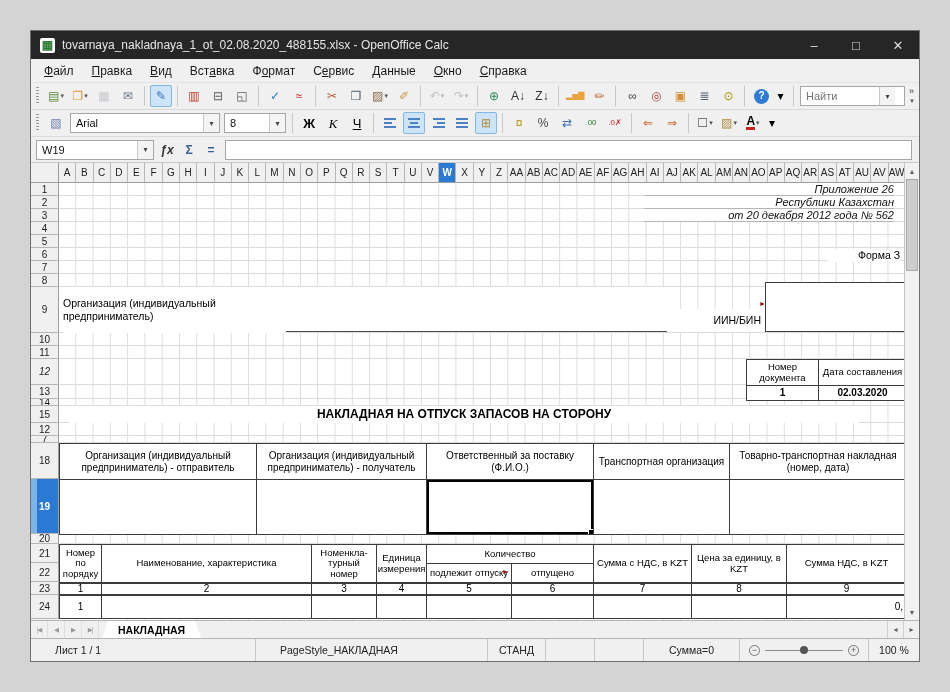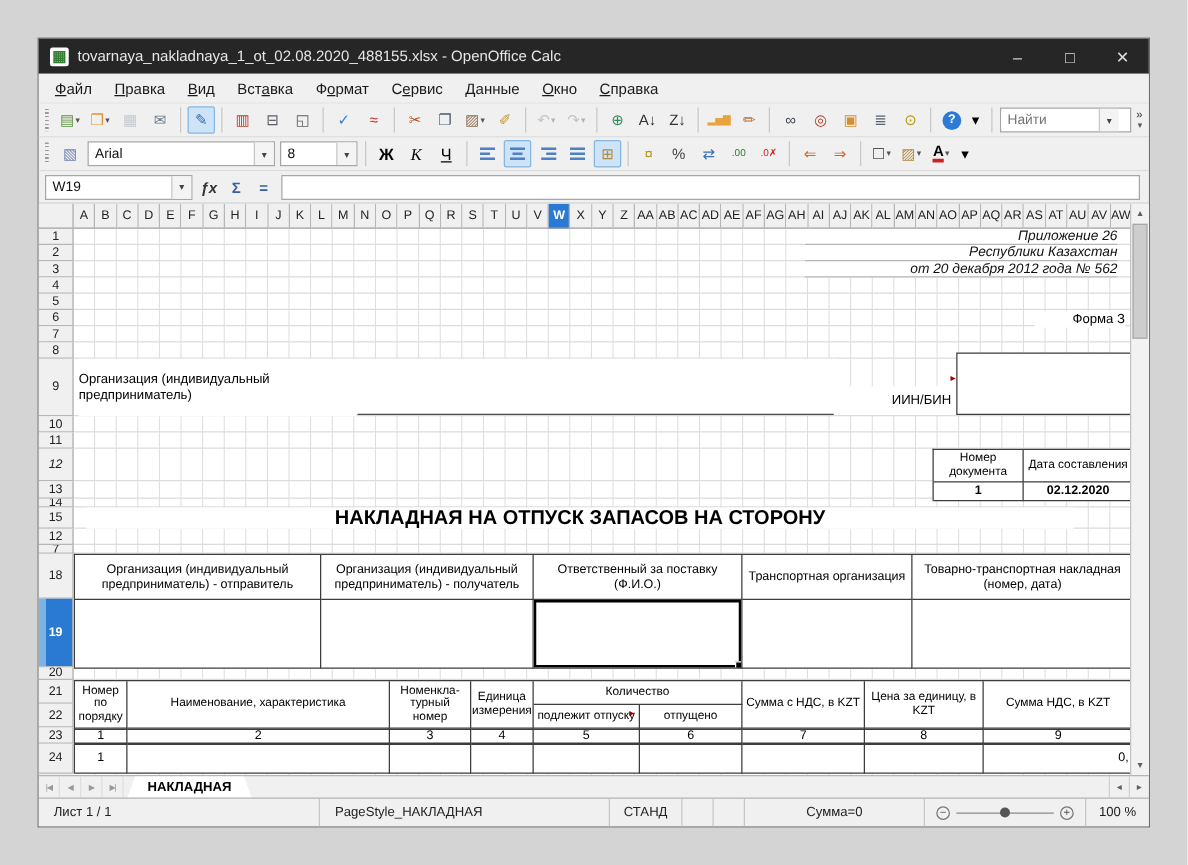--- a/index.html
+++ b/index.html
@@ -65,21 +65,21 @@
   .appendix div{height:13px;line-height:12px;border-bottom:1px solid #b5b5b5;white-space:nowrap}
   .formlabel{right:4px;top:66px;width:72px;height:13px;font-size:10.5px;text-align:right;line-height:13px;white-space:nowrap;overflow:hidden}
   .orglabel{left:4px;top:104px;width:222px;height:46px;font-size:10.5px;display:flex;align-items:center;line-height:1.25}
   .orgline{left:227px;top:104px;width:383px;height:45px;border-bottom:1px solid #4a4a4a}
   .iinlabel{left:608px;top:126px;width:94px;height:23px;font-size:10.5px;text-align:right;line-height:23px;white-space:nowrap;overflow:hidden}
   .redmark{position:absolute;color:#a00000;font-size:7px}
   .iinbox{left:706px;top:99px;width:140px;height:50px;border:1.5px solid #3c3c3c}
   .doctab{left:687px;top:176px;display:grid;grid-template-columns:72px 88px;grid-template-rows:26px 15px;border-top:1px solid #3c3c3c;border-left:1px solid #3c3c3c;font-size:9.5px}
   .doctab>div{border-right:1px solid #3c3c3c;border-bottom:1px solid #3c3c3c;display:flex;align-items:center;justify-content:center;text-align:center;line-height:1.15;overflow:hidden}
   .doctab .val{font-weight:bold;font-size:10px}
-  .sheet-title{left:10px;top:223px;width:790px;height:17px;text-align:center;font-weight:bold;font-size:16px;line-height:17px;white-space:nowrap}
+  .sheet-title{left:10px;top:223px;width:790px;height:17px;text-align:center;font-weight:bold;font-size:12px;line-height:17px;white-space:nowrap}
   .parties{left:0;top:260px;display:grid;grid-template-columns:197px 170px 167px 136px 177px;grid-template-rows:36px 55px;border-top:1px solid #3c3c3c;border-left:1px solid #3c3c3c;font-size:10px}
   .parties>div{border-right:1px solid #3c3c3c;border-bottom:1px solid #3c3c3c;display:flex;align-items:center;justify-content:center;text-align:center;line-height:1.2;padding:1px 3px;overflow:hidden}
   .sel-cell{position:relative;box-shadow:inset 0 0 0 2px #000}
   .sel-cell::after{content:"";position:absolute;right:-2px;bottom:-2px;width:5px;height:5px;background:#000;border:1px solid #fff}
   .items{left:0;top:361px;display:grid;grid-template-columns:42px 210px 65px 50px 85px 82px 98px 95px 120px;grid-template-rows:19px 19px 13px 23px;border-top:1px solid #3c3c3c;border-left:1px solid #3c3c3c;font-size:9.5px}
   .items>div{border-right:1px solid #3c3c3c;border-bottom:1px solid #3c3c3c;display:flex;align-items:center;justify-content:center;text-align:center;line-height:1.12;overflow:hidden;padding:0 1px;position:relative}
   .rs2{grid-row:span 2}
   .qty-span{grid-column:5/7}
   .digit{border-top:1px solid #3c3c3c;border-bottom-width:2px !important;font-size:10px}
   .num-right{justify-content:flex-end !important;padding-right:3px !important;font-size:10px}
@@ -89,21 +89,21 @@
   .vs-thumb{height:92px;background:#cdcdcd;border:1px solid #a9a9a9;margin:0 1px;flex:none}
   .vs-track{flex:1}
   
   .tabbar{height:18px;background:#f0f0f0;border-top:1px solid #b4b4b4;display:flex;align-items:stretch;flex:none}
   .tab-nav{width:17px;display:flex;align-items:center;justify-content:center;font-size:6.5px;letter-spacing:-1px;color:#9a9a9a;border-right:1px solid #dedede}
   .tab{padding:0 16px;background:#fff;font-weight:bold;font-size:10.5px;display:flex;align-items:center;margin-left:3px;clip-path:polygon(6px 0,calc(100% - 6px) 0,100% 100%,0 100%)}
   .hscroll{margin-left:auto;display:flex}
   .hs-btn{width:16px;display:flex;align-items:center;justify-content:center;font-size:8px;color:#5f5f5f;border-left:1px solid #d0d0d0}
   
   .statusbar{height:23px;background:#f0f0f0;border-top:1px solid #b4b4b4;display:flex;align-items:center;font-size:10.5px;color:#222;flex:none}
-  .sb-seg{height:100%;display:flex;align-items:center;border-right:1px solid #c6c6c6;padding:0 12px;white-space:nowrap;overflow:hidden}
+  .sb-seg{height:100%;display:flex;align-items:center;border-right:1px solid #c6c6c6;padding:0 24px;white-space:nowrap;overflow:hidden}
   .sb-1{width:225px}
   .sb-2{width:232px}
   .sb-3{width:58px;justify-content:center}
   .sb-4{width:16px}.sb-5{width:16px}
   .sb-sum{flex:1;justify-content:center}
   .zoomwrap{display:flex;align-items:center;gap:5px;padding:0 9px;border-right:1px solid #c6c6c6;height:100%}
   .zbtn{width:11px;height:11px;border:1px solid #777;border-radius:50%;font-size:9px;line-height:9px;text-align:center;color:#555}
   .ztrack{width:78px;height:1px;background:#8a8a8a;position:relative}
   .zthumb{position:absolute;left:50%;top:-4px;width:8px;height:8px;border-radius:50%;background:#555;transform:translateX(-50%)}
   .sb-zoomlvl{width:50px;justify-content:center;border-right:none}
@@ -484,21 +484,21 @@
           <div class="ov orglabel">Организация (индивидуальный предприниматель)</div>
           <div class="ov orgline"></div>
           <div class="ov iinlabel">ИИН/БИН</div>
           <span class="redmark" style="left:700px;top:117px">►</span>
           <div class="ov iinbox"></div>
 
           <div class="ov doctab">
             <div>Номер документа</div>
             <div>Дата составления</div>
             <div class="val">1</div>
-            <div class="val">02.12.2020</div>
+            <div class="val">02.03.2020</div>
           </div>
 
           <div class="ov sheet-title">НАКЛАДНАЯ НА ОТПУСК ЗАПАСОВ НА СТОРОНУ</div>
 
           <div class="ov parties">
             <div>Организация (индивидуальный предприниматель) - отправитель</div>
             <div>Организация (индивидуальный предприниматель) - получатель</div>
             <div>Ответственный за поставку (Ф.И.О.)</div>
             <div>Транспортная организация</div>
             <div>Товарно-транспортная накладная (номер, дата)</div>

